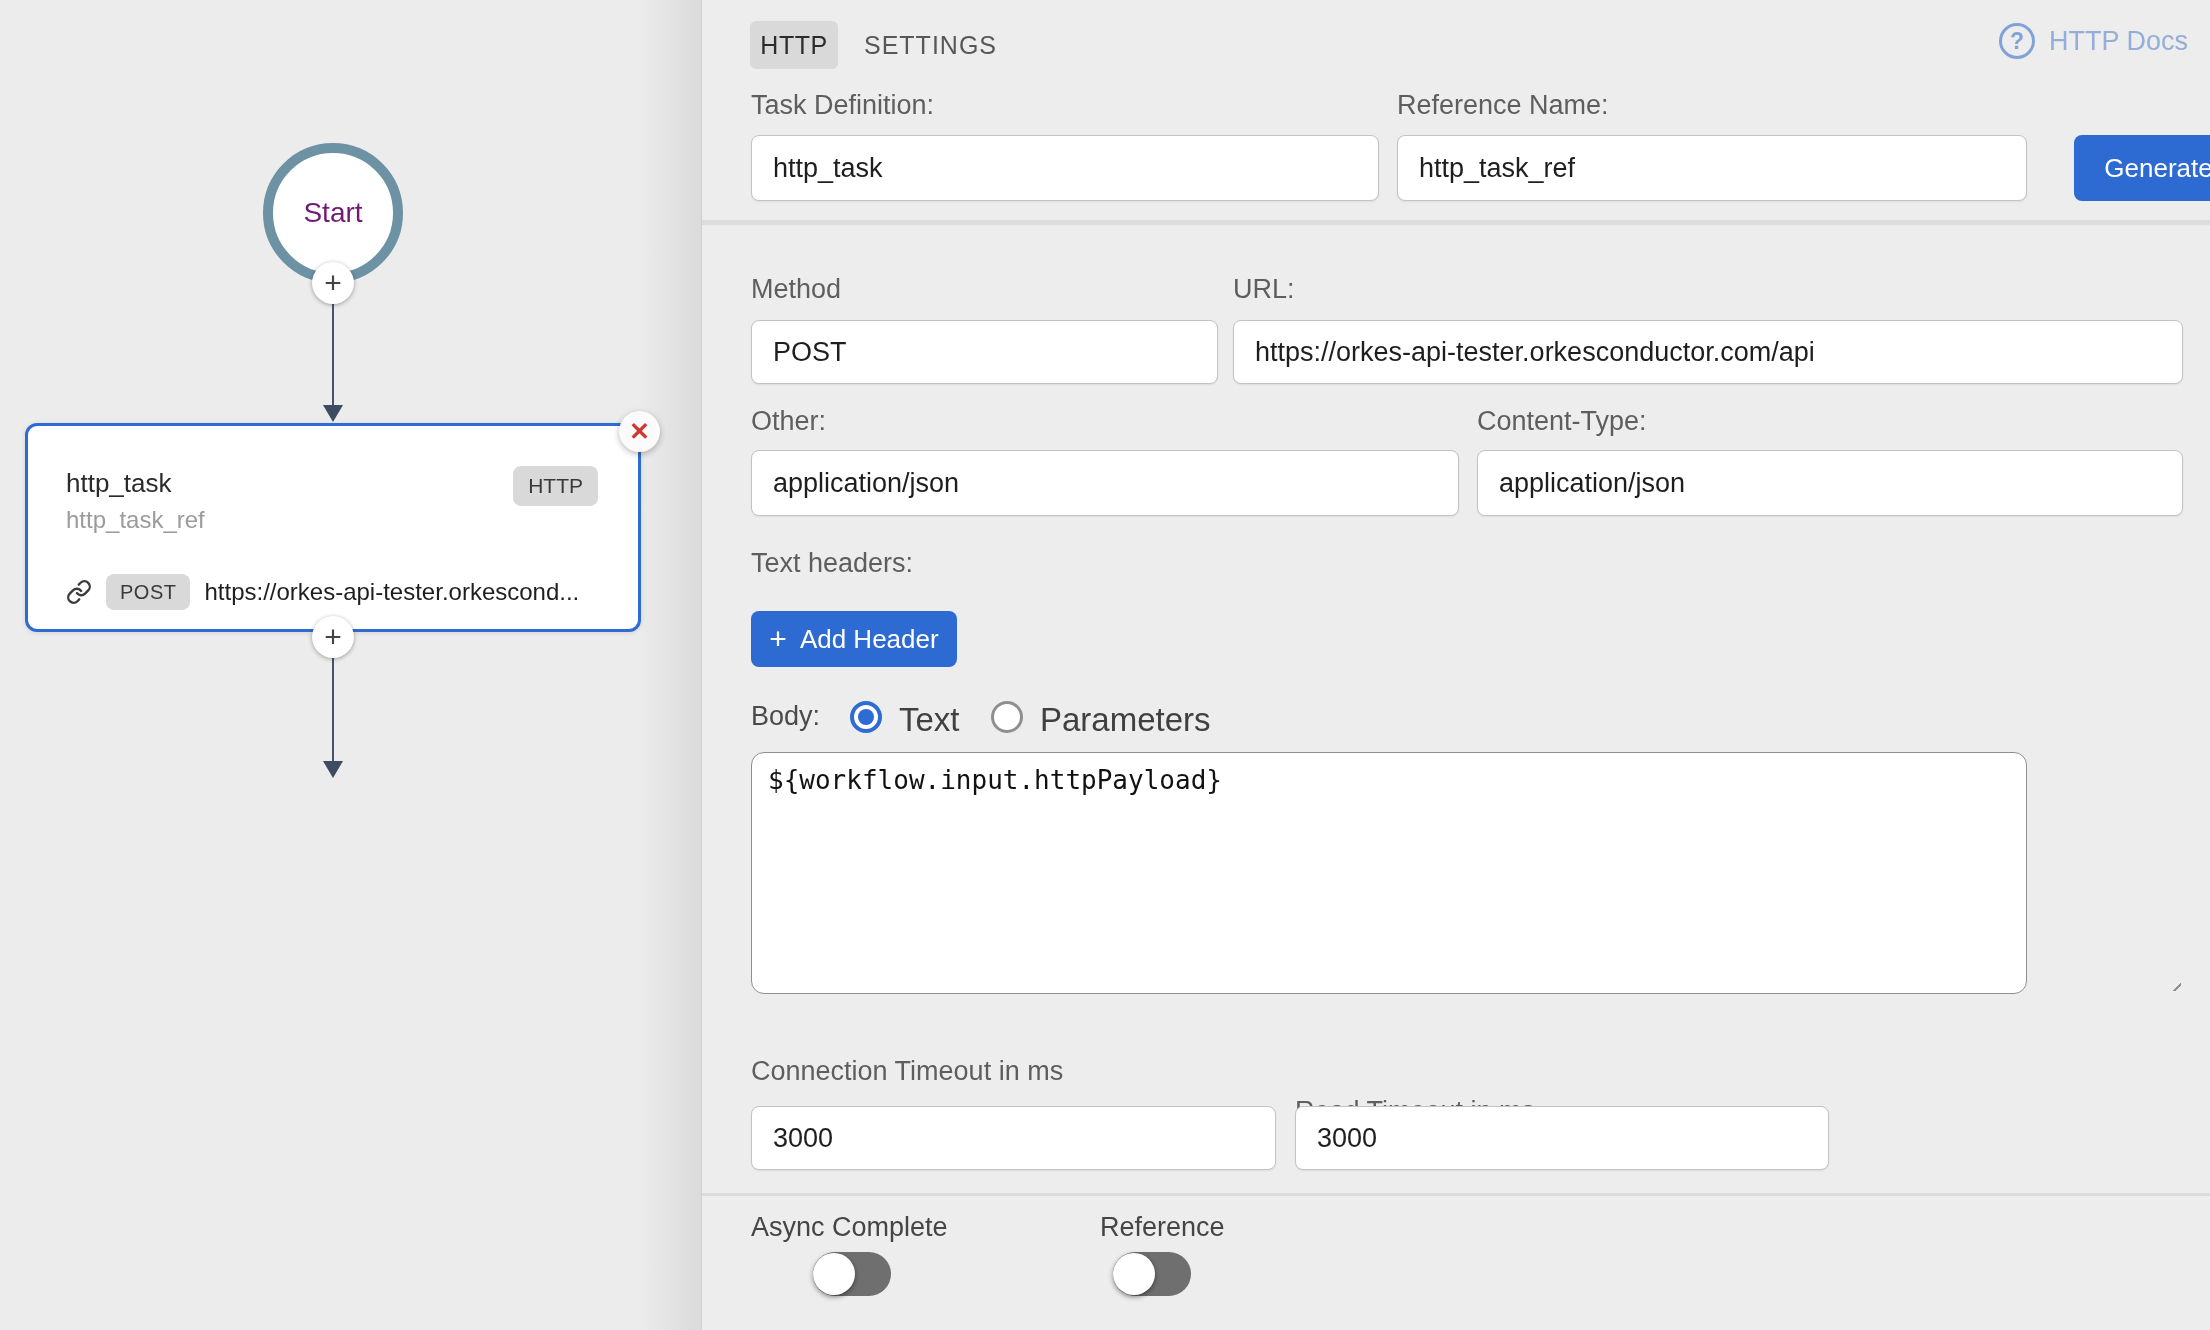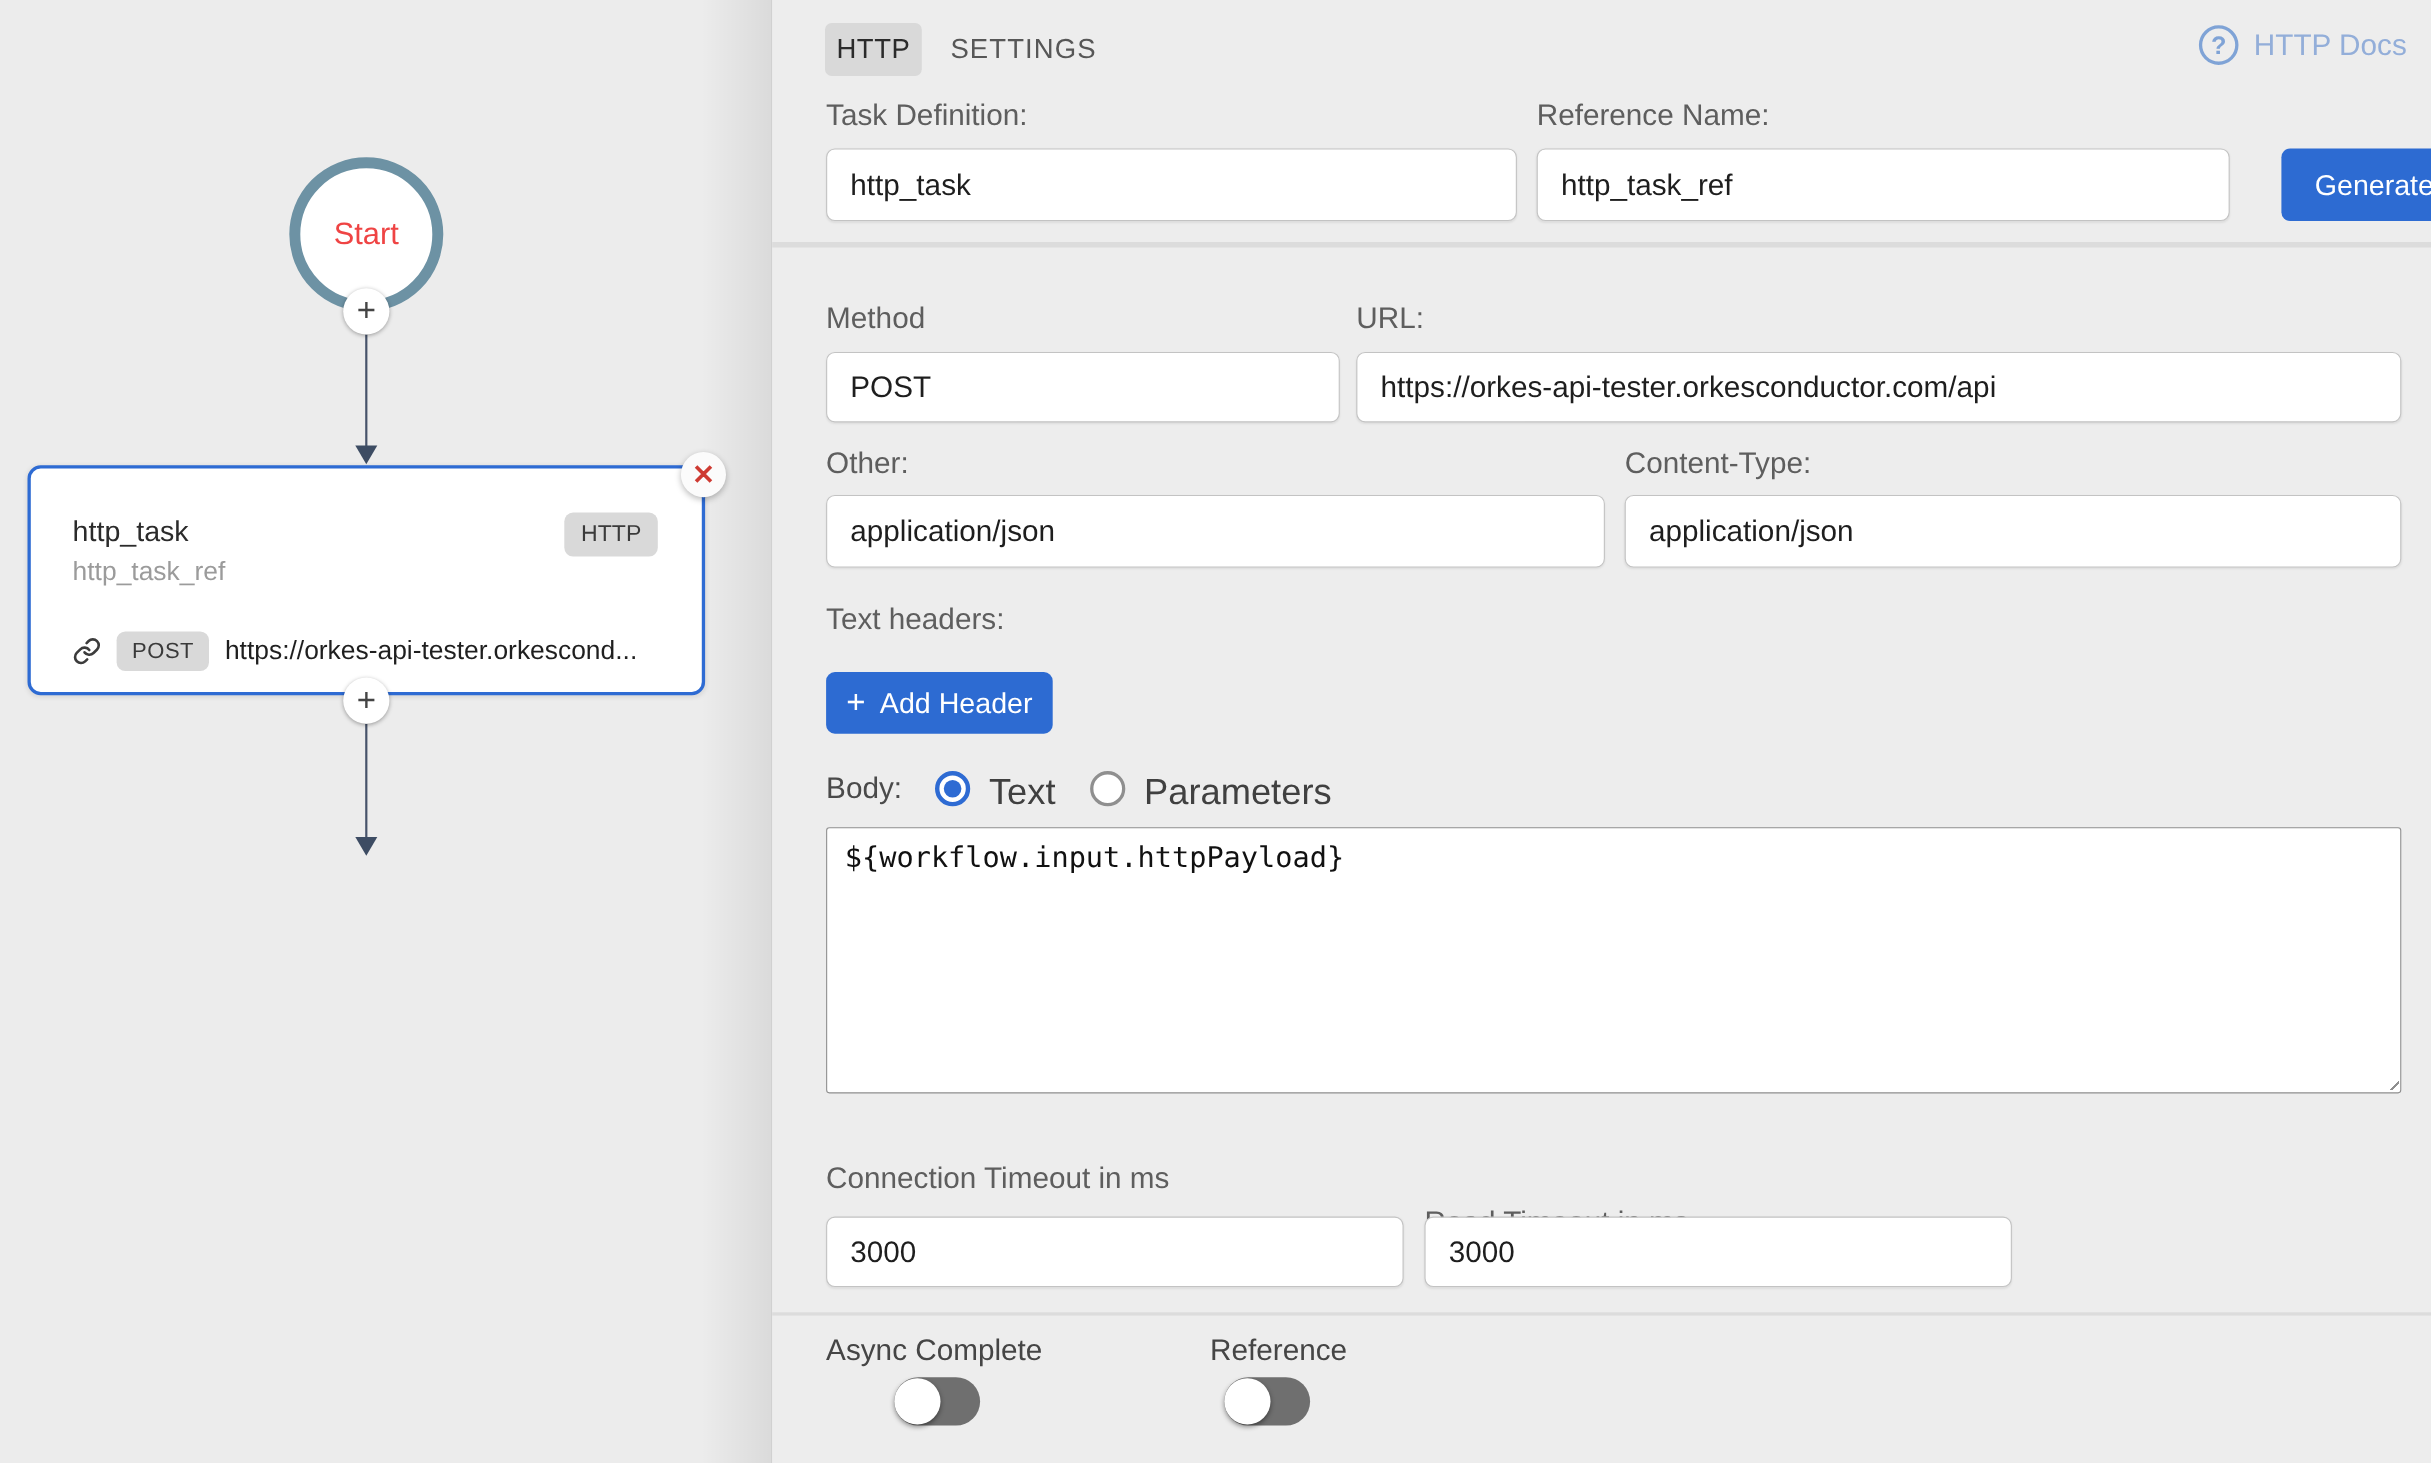--- a/index.html
+++ b/index.html
@@ -21,21 +21,21 @@
     right: 1px; top: 0; width: 64px; height: 100%;
     background: linear-gradient(to right, rgba(0,0,0,0), rgba(0,0,0,0.075));
   }
   .diagram-panel .panel-border {
     right: 0; top: 0; width: 1px; height: 100%; background: #cfcfcf;
   }
   .circle-node {
     width: 140px; height: 140px; border-radius: 50%;
     background: #ffffff; border: 10px solid #6d92a4;
     display: flex; align-items: center; justify-content: center;
-    font-size: 28px; color: #ef4444; z-index: 1;
+    font-size: 28px; color: #701a75; z-index: 1;
   }
   .plus-btn {
     width: 42px; height: 42px; border-radius: 50%;
     background: #ffffff;
     box-shadow: 0 1px 4px rgba(0,0,0,0.35);
     display: flex; align-items: center; justify-content: center;
     font-size: 30px; font-weight: 300; color: #444; z-index: 3;
     line-height: 1;
   }
   .edge-line { width: 2px; background: #47536a; z-index: 0; }
@@ -228,21 +228,21 @@
     <span style="font-size:30px; font-weight:300;">+</span>
     <span>Add Header</span>
   </button>
 
   <div class="abs field-label" style="left:49px; top:701px; color:#4a4a4a;">Body:</div>
   <div class="abs radio selected" style="left:148px; top:701px;"></div>
   <div class="abs radio-label" style="left:197px; top:701px;">Text</div>
   <div class="abs radio" style="left:289px; top:701px;"></div>
   <div class="abs radio-label" style="left:338px; top:701px;">Parameters</div>
 
-  <textarea class="abs body-textarea" style="left: 49px; top: 752px; width: 1432px; height: 242px;" spellcheck="false">${workflow.input.httpPayload}</textarea>
+  <textarea class="abs body-textarea" style="left: 49px; top: 752px; width: 1276px; height: 242px; border-radius: 13px;" spellcheck="false">${workflow.input.httpPayload}</textarea>
   <div class="abs resize-grip" style="left:1461px; top:973px; right:auto; bottom:auto;"></div>
 
   <div class="abs field-label" style="left:49px; top:1056px;">Connection Timeout in ms</div>
   <div class="abs field-label" style="left:593px; top:1096px;">Read Timeout in ms</div>
   <input class="abs text-input" style="left: 49px; top: 1106px; width: 525px; height: 64px;" value="3000">
   <input class="abs text-input" style="left: 593px; top: 1106px; width: 534px; height: 64px;" value="3000">
 
   <div class="abs divider" style="top:1193px; height:3px;"></div>
 
   <div class="abs toggle-label" style="left:49px; top:1212px;">Async Complete</div>

